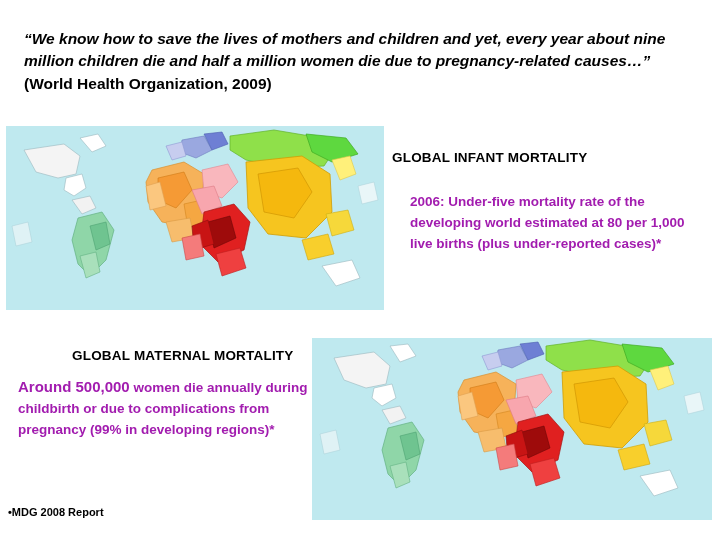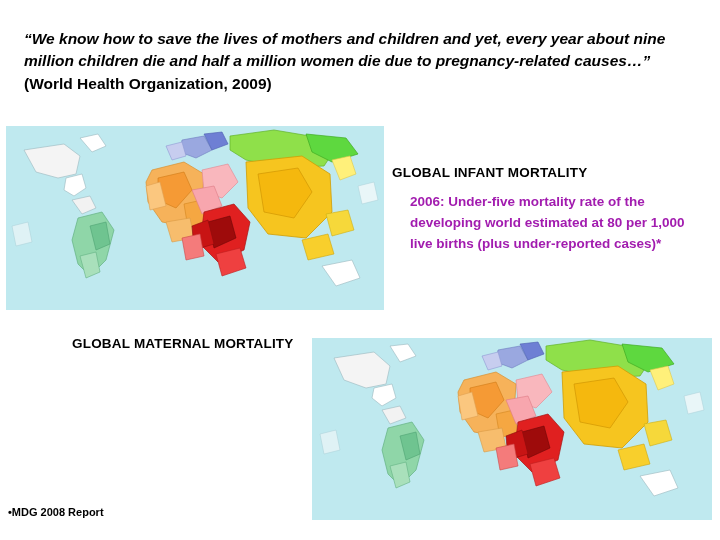--- a/index.html
+++ b/index.html
@@ -54,22 +54,22 @@
   }
 
   
   .hdr {
     position: absolute;
     font-size: 13.5px;
     font-weight: bold;
     color: #000000;
     letter-spacing: 0.2px;
   }
-  #hdr-infant { left: 392px; top: 165px; }
-  #hdr-maternal { left: 72px; top: 336px; }
+  #hdr-infant { left: 392px; top: 150px; }
+  #hdr-maternal { left: 72px; top: 348px; }
 
   .para {
     position: absolute;
     font-size: 13.5px;
     font-weight: bold;
     color: #a21caf;
     line-height: 1.55;
   }
   #para-infant { left: 410px; top: 192px; width: 300px; }
   #para-maternal { left: 18px; top: 375px; width: 290px; }
@@ -195,16 +195,19 @@
       <path d="M332 86 L354 82 L360 102 L338 108 Z" fill="#f6d83a" stroke="#cfae12" stroke-width="0.6"></path>
       <path d="M306 112 L332 106 L338 126 L312 132 Z" fill="#f8cf2c" stroke="#cfa50a" stroke-width="0.6"></path>
 
       <path d="M328 138 L358 132 L366 150 L342 158 Z" fill="#ffffff" stroke="#9bb7bd" stroke-width="0.6"></path>
       <path d="M8 96 L24 92 L28 112 L12 116 Z" fill="#dff2f5" stroke="#a9cfd6" stroke-width="0.5"></path>
       <path d="M372 58 L388 54 L392 72 L376 76 Z" fill="#e9f6f8" stroke="#a9cfd6" stroke-width="0.5"></path>
     </svg>
   </div>
 
   <div class="hdr" id="hdr-maternal">GLOBAL MATERNAL MORTALITY</div>
+  <div class="para" id="para-maternal">
+    <span class="big">Around 500,000</span><span> women die annually during childbirth or due to complications from pregnancy (99% in developing regions)*</span>
+  </div>
 
   <div class="footnote" id="fn-1">•MDG 2008 Report</div>
 
 </div>
 
 </body></html>

